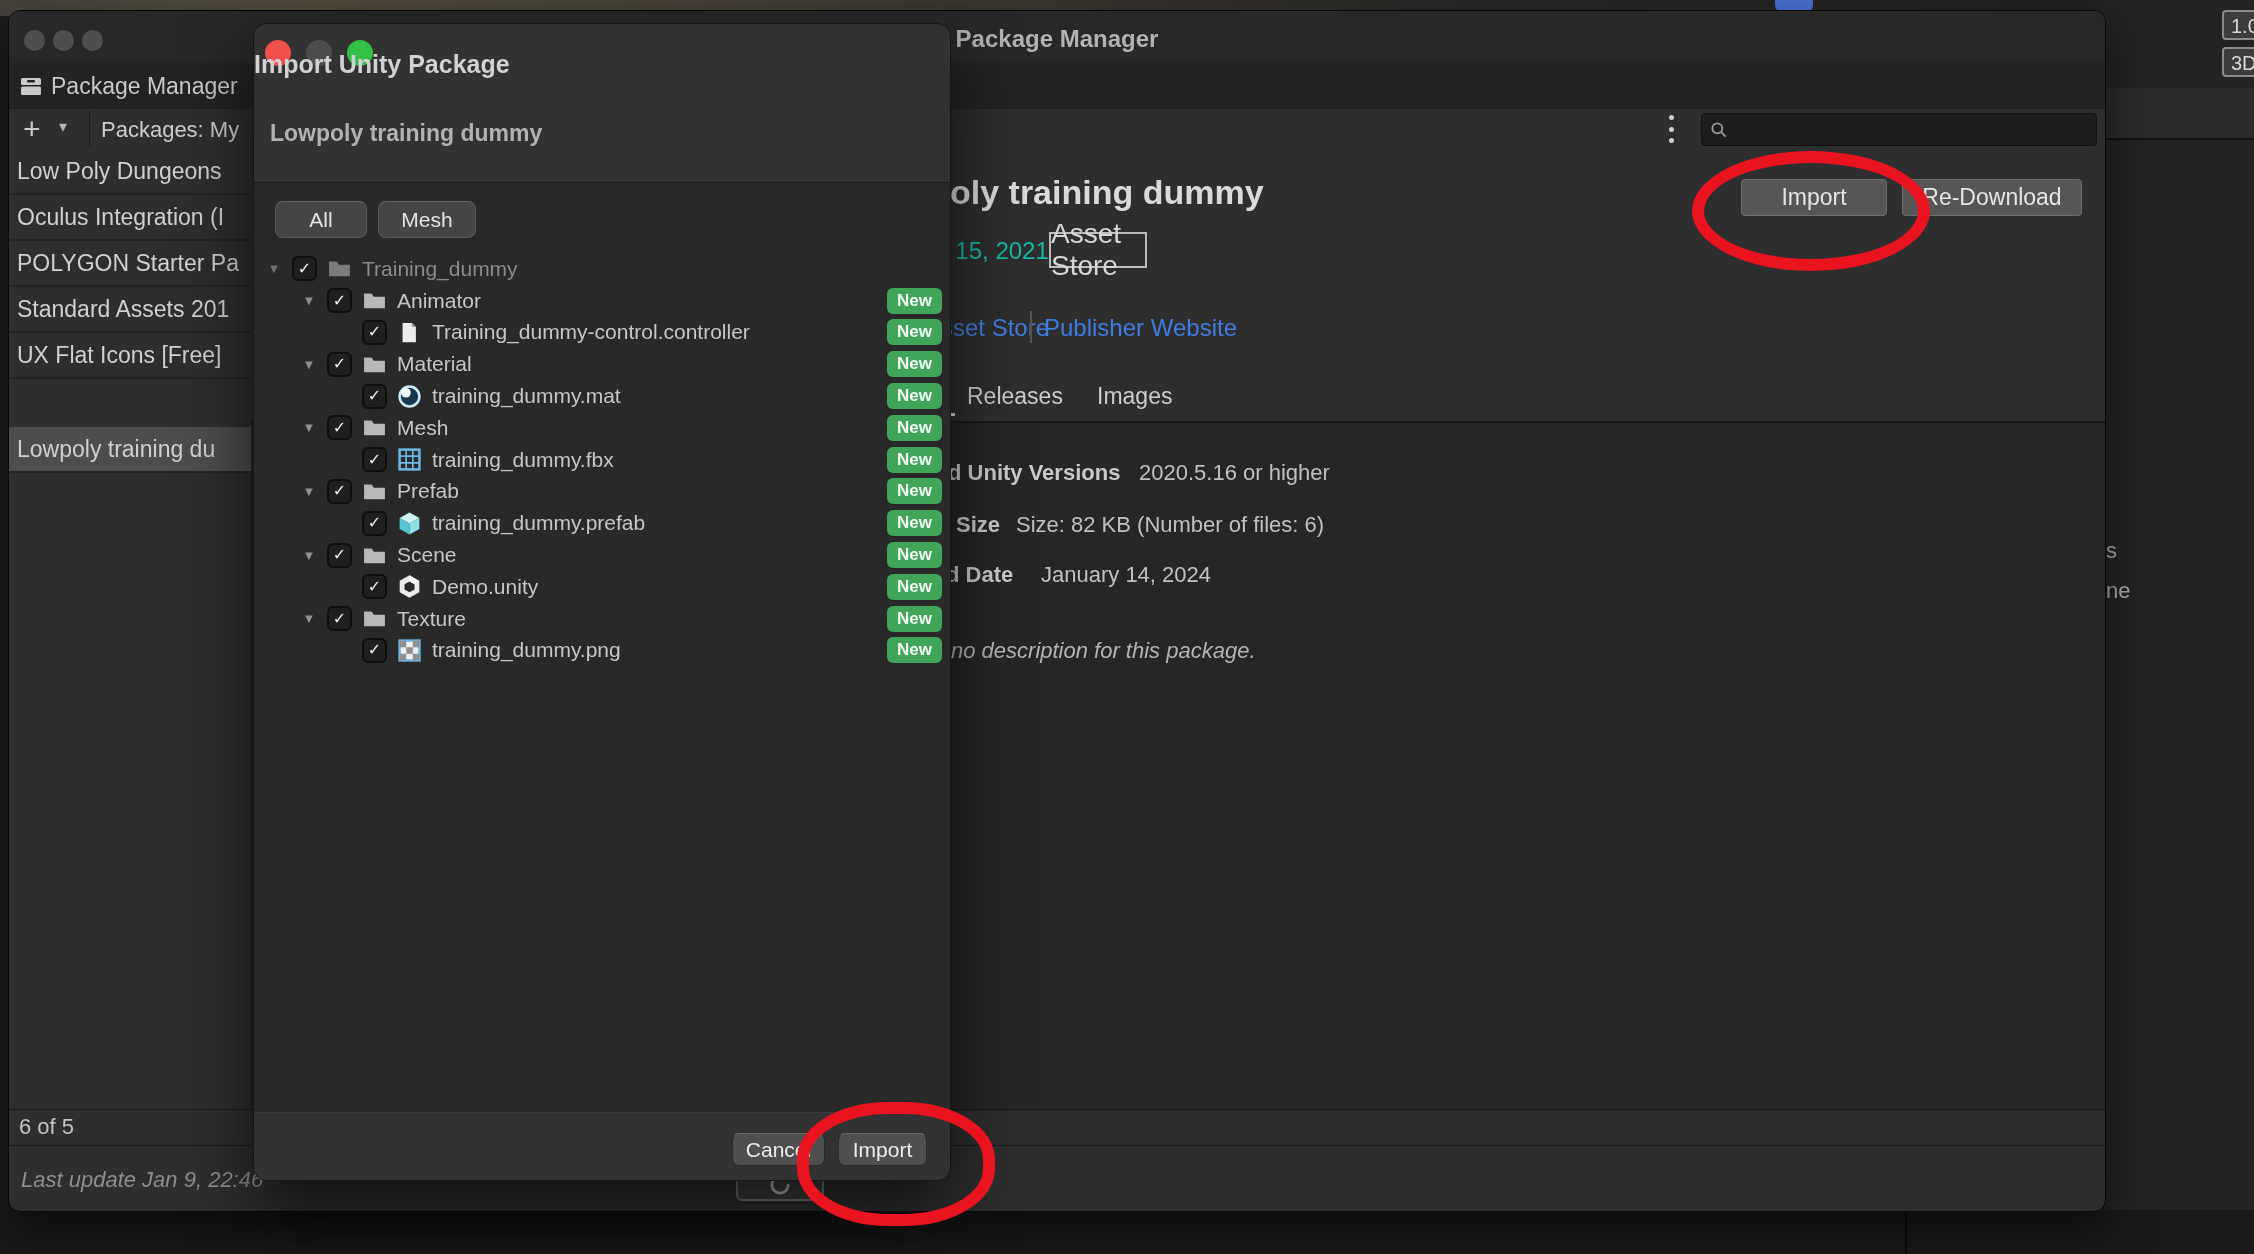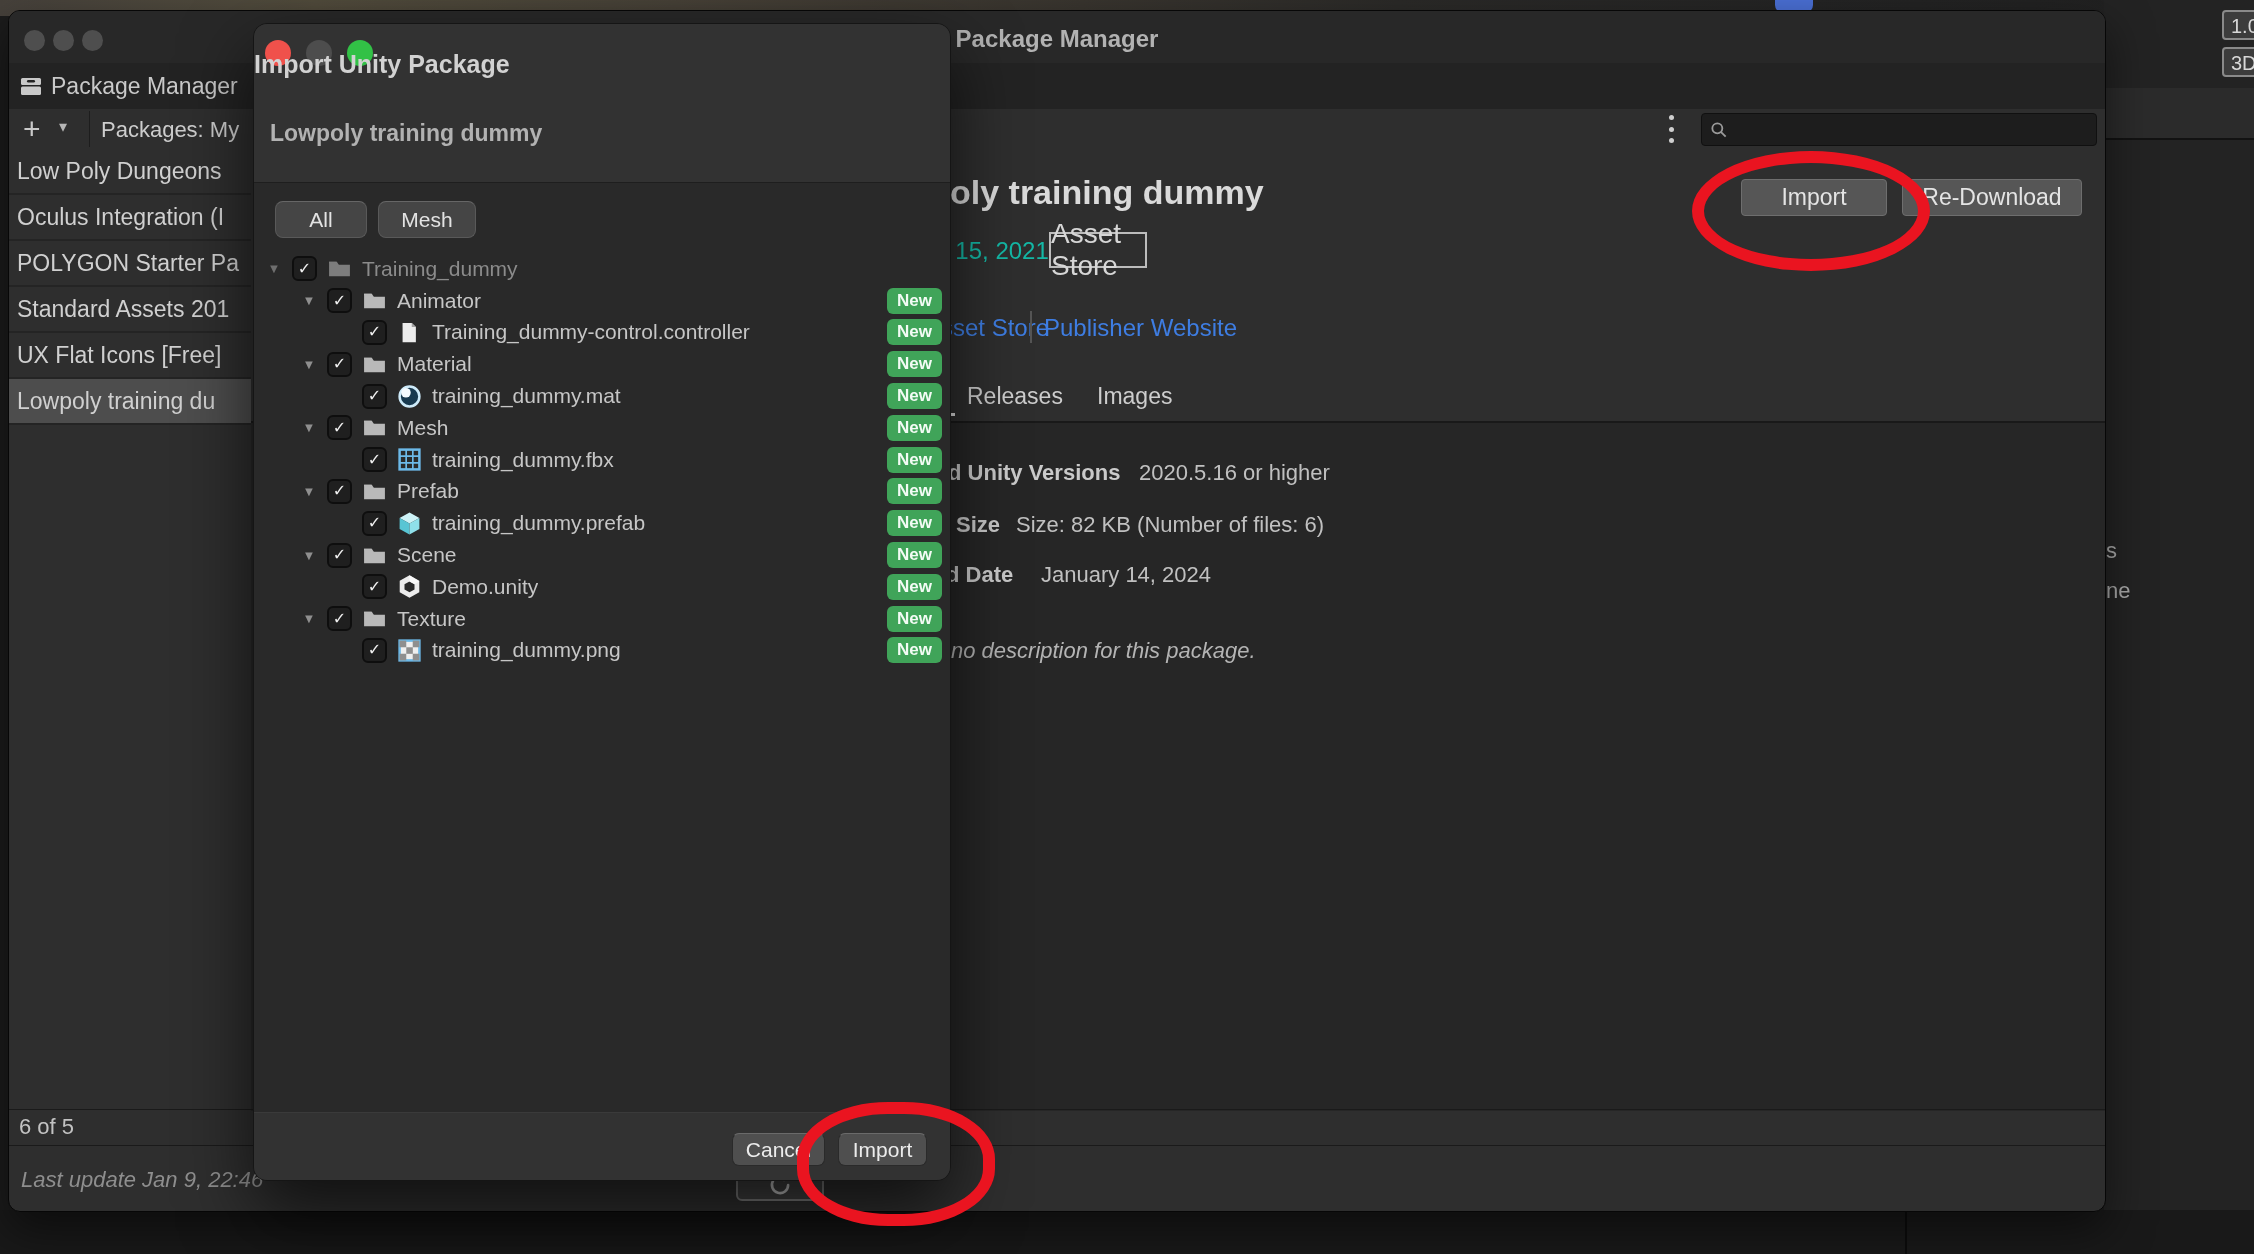--- a/index.html
+++ b/index.html
@@ -41,21 +41,21 @@
   #toolbar-div{position:absolute;left:80px;top:100px;width:1px;height:36px;background:#1d1d1d;}
   #pm-scope{position:absolute;left:92px;top:106px;font-size:22px;color:#cdcdcd;}
   #pm-toolbar-menu{left:1660px;top:104px;}
   #pm-search{position:absolute;left:1692px;top:102px;width:396px;height:33px;background:#1d1d1d;
     border:1px solid #101010;border-radius:4px;box-sizing:border-box;color:#d0d0d0;font-size:20px;padding:0 8px 0 34px;outline:none;}
   #pm-search-icon{position:absolute;left:1700px;top:109px;width:20px;height:20px;}
   
   #pm-sidebar{position:absolute;left:0;top:138px;width:252px;height:285px;}
   .side-item{height:46px;border-bottom:2px solid #242424;display:flex;align-items:center;
     padding-left:8px;box-sizing:border-box;overflow:hidden;white-space:nowrap;background:#2e2e2e;}
-  .side-item.selected{background:#4d4d4d;}
+  .side-item.selected{background:#4d4d4d;margin-top:48px;}
   .side-label{font-size:23px;color:#d0d0d0;}
   
   #pm-main-header{position:absolute;left:242px;top:138px;width:1854px;height:272px;background:#2e2e2e;}
   #pm-detail-title{position:absolute;left:941px;top:162px;font-size:34px;font-weight:700;color:#dadada;}
   .pm-btn{position:absolute;height:37px;background:#565656;border:1px solid #6e6e6e;border-radius:4px;
     color:#e4e4e4;font-size:23px;text-align:center;box-sizing:border-box;display:flex;align-items:center;justify-content:center;}
   #pm-import-btn{left:1732px;top:168px;width:146px;}
   #pm-redownload-btn{left:1893px;top:168px;width:180px;}
   #pm-date{position:absolute;left:905px;top:226px;font-size:24px;color:#14b8a6;}
   #pm-store-badge{position:absolute;left:1040px;top:221px;width:98px;height:36px;border:2px solid #bcbcbc;

